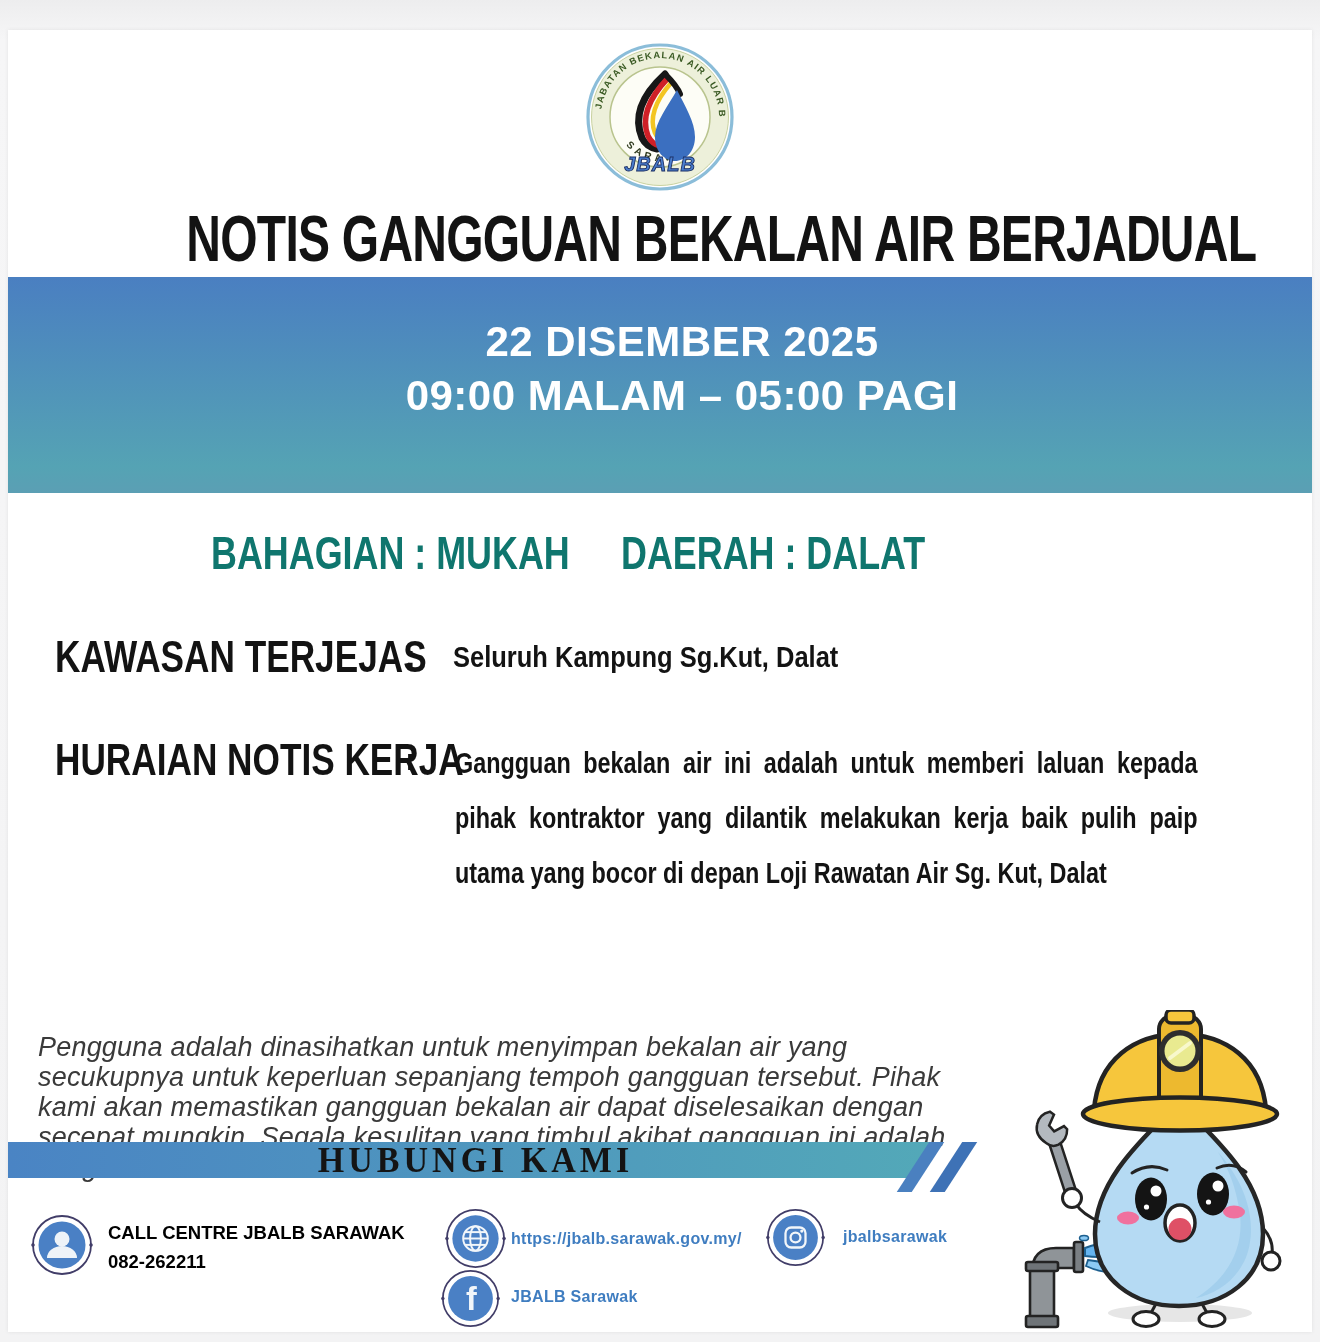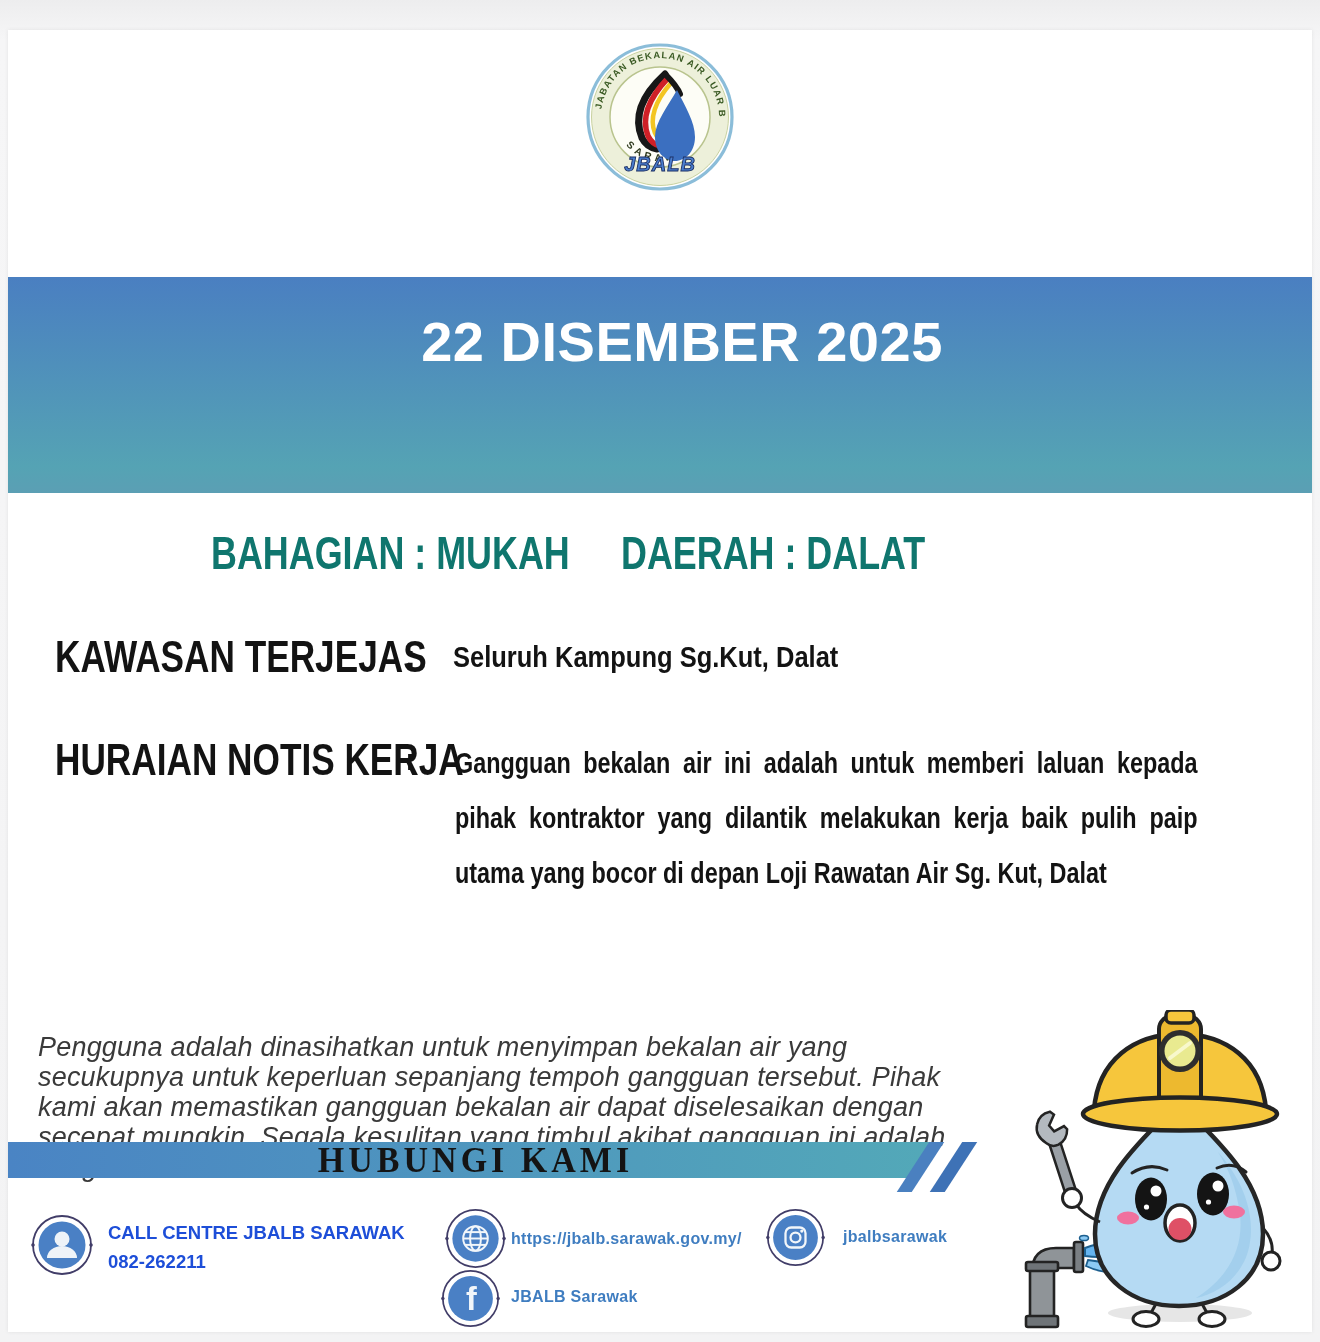--- a/index.html
+++ b/index.html
@@ -23,21 +23,21 @@
   }
   .title>span{display:inline-block;transform:scaleX(.75);transform-origin:center;}
 
   
   .date-banner{
     left:0;top:247px;width:100%;height:216px;
     background:linear-gradient(#4a7fc1,#55a3b4 88%,#5b9fb4);
     color:#fff;text-align:center;
   }
   .date-banner .line{
-    font-size:56px;font-weight:bold;line-height:54px;letter-spacing:.5px;padding-left:44px;
+    font-size:42px;font-weight:bold;line-height:54px;letter-spacing:.5px;padding-left:44px;
   }
   .date-banner .inner{padding-top:38px;}
 
   
   .region{left:0;top:496px;width:100%;height:44px;font-weight:bold;color:#0f766e;}
   .region span{
     position:absolute;font-size:46px;white-space:nowrap;
     transform:scaleX(.78);transform-origin:left center;
   }
   .region .bahagian{left:203px;}
@@ -77,21 +77,21 @@
     font-family:"Liberation Serif",serif;font-weight:bold;
     font-size:34px;letter-spacing:4px;color:#141414;
     transform:scaleY(1.08);
   }
   .stripe{top:1112px;height:50px;width:15px;background:#4a80c0;transform:skewX(-33deg);}
   .stripe.s1{left:905px;}
   .stripe.s2{left:938px;background:#3e72b6;}
 
   
   .contact-text{color:#3f7dc0;font-weight:bold;font-size:16px;letter-spacing:.3px;}
-  .call-text{color:#1d4ed8;font-weight:bold;font-size:18.5px;line-height:29px;}
+  .call-text{color:#000000;font-weight:bold;font-size:18.5px;line-height:29px;}
   .ring-icon{display:block;}
 
   
   svg text{font-family:"Liberation Sans",sans-serif;}
 </style>
 </head>
 <body>
 
 <div class="card">
 
@@ -114,24 +114,28 @@
       <path d="M80,32 C58,52 48,74 57,96 C60,102 66,106 72,107" stroke="#171717" stroke-width="7"></path>
       <path d="M83,36 C64,56 56,76 63,94 C66,100 70,103 75,104" stroke="#cf2027" stroke-width="5.5"></path>
       <path d="M86,41 C70,59 64,77 70,91 C72,96 76,99 80,100" stroke="#f3c522" stroke-width="4.5"></path>
       <path d="M80,32 C86,38 92,44 95,52" stroke="#171717" stroke-width="6"></path>
     </g>
 
     <path d="M92,48 C100,64 110,80 110,95 C110,110 100,119 90,119 C80,119 70,110 70,95 C70,80 83,64 92,48 Z" fill="#3b6fc0"></path>
     <text x="75" y="129" text-anchor="middle" font-size="20" font-weight="bold" font-style="italic" fill="#4a7fd0" stroke="#1d2f63" stroke-width="0.9" letter-spacing="1">JBALB</text>
   </svg>
 
+  <div class="abs title">
+    <span>NOTIS GANGGUAN BEKALAN AIR BERJADUAL</span>
+  </div>
 
   <div class="abs date-banner">
     <div class="inner">
       <div class="line">22 DISEMBER 2025</div>
+      <div class="line">09:00 MALAM – 05:00 PAGI</div>
     </div>
   </div>
 
   <div class="abs region">
     <span class="bahagian">BAHAGIAN : MUKAH</span>
     <span class="daerah">DAERAH : DALAT</span>
   </div>
 
   <div class="abs row-label" style="left:47px;top:602px">KAWASAN TERJEJAS</div>
   <div class="abs row-colon" style="left:397px;top:608px">:</div>

